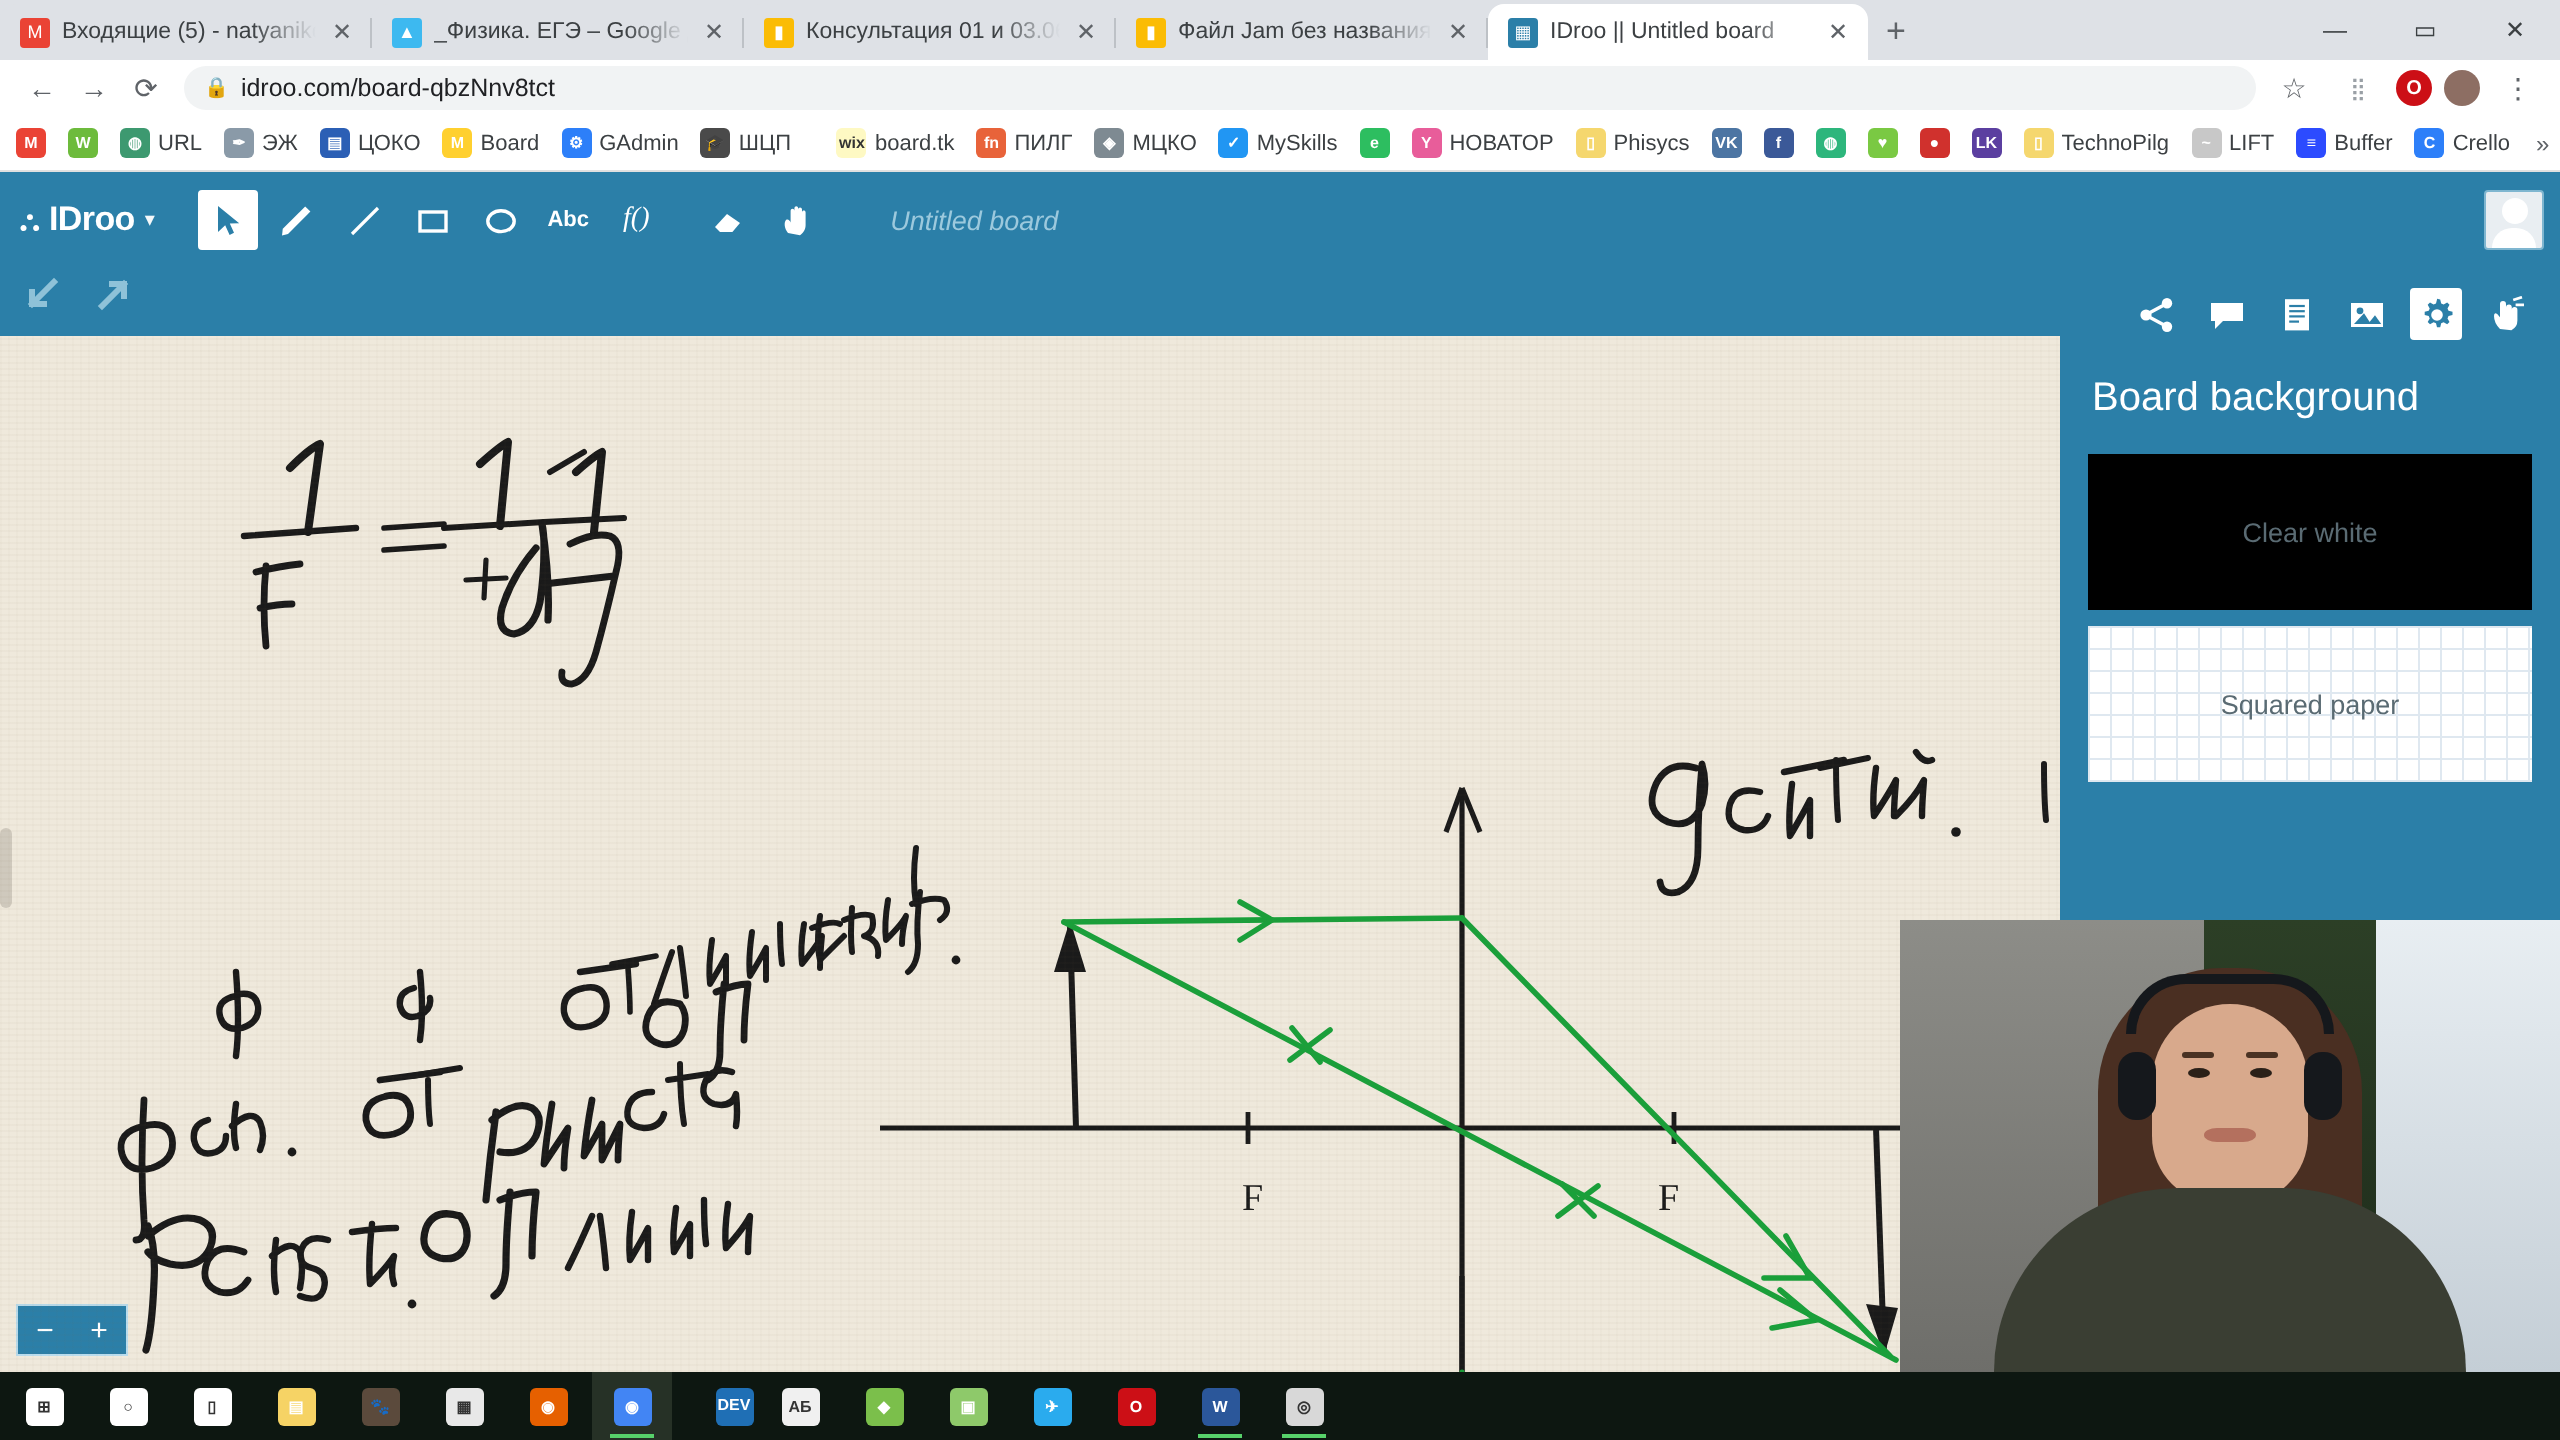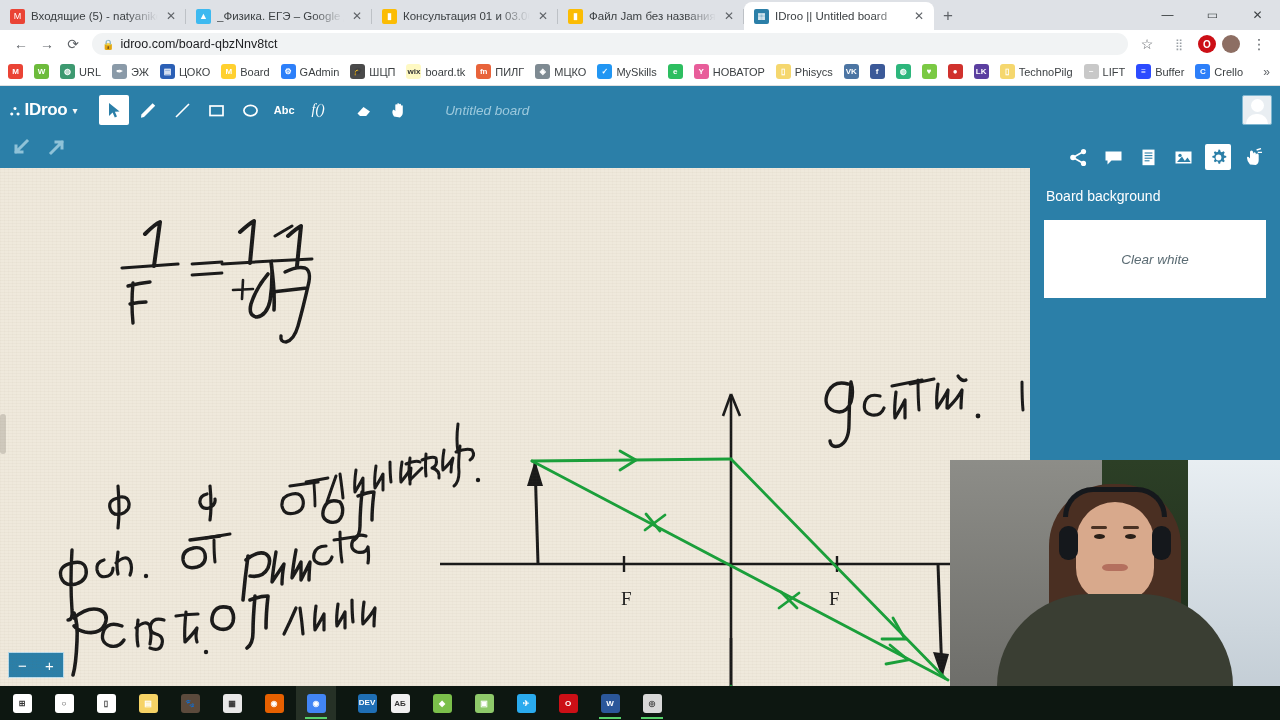--- a/index.html
+++ b/index.html
@@ -63,23 +63,23 @@
   .canvas svg{position:absolute;left:0;top:0;}
   .scrollbar-left{position:absolute;left:0;top:246px;width:6px;height:40px;background:#cfc9bd;border-radius:3px;}
   .zoomctl{position:absolute;left:8px;bottom:8px;width:56px;height:26px;background:#2b7fa8;border:1px solid #b9dced;
            display:flex;align-items:center;justify-content:space-around;color:#fff;font-size:15px;}
 
   
   .panel{position:absolute;right:0;top:48px;width:250px;height:552px;background:#2b7fa8;padding:0 14px;}
   .panelicons{display:flex;align-items:center;justify-content:flex-end;gap:9px;height:46px;}
   .picon{width:26px;height:26px;display:flex;align-items:center;justify-content:center;color:#fff;}
   .picon.active{background:#fff;color:#2b7fa8;border-radius:2px;}
-  .paneltitle{color:#fff;font-size:14px;margin:8px 0 16px 2px;font-weight:normal;}
+  .paneltitle{color:#fff;font-size:20px;margin:8px 0 16px 2px;font-weight:normal;}
   .swatch{height:78px;margin-bottom:8px;display:flex;align-items:center;justify-content:center;font-size:13.5px;color:#5a6b73;}
-  .swatch.white{background:#ffffff;font-style:italic;}
+  .swatch.white{background:#000000;}
   .swatch.old{background:#efe9dc;border:3px solid #2b7fa8;outline:2px solid #9fd0e6;outline-offset:-5px;}
   .swatch.squared{background:#fff;background-image:
       repeating-linear-gradient(0deg,#dfe8f0 0 1px,transparent 1px 11px),
       repeating-linear-gradient(90deg,#dfe8f0 0 1px,transparent 1px 11px);}
 
   
   .webcam{position:absolute;right:0;bottom:34px;width:330px;height:226px;background:#1c2520;overflow:hidden;}
   .webcam .wall{position:absolute;left:0;top:0;width:46%;height:100%;background:linear-gradient(180deg,#8d8d88,#6e6e6a);}
   .webcam .curtain{position:absolute;left:46%;top:0;width:26%;height:100%;background:linear-gradient(180deg,#2c3f26,#1d2a1a);}
   .webcam .window{position:absolute;right:0;top:0;width:28%;height:100%;background:linear-gradient(180deg,#e8eef2,#c4ced6);}
@@ -184,21 +184,21 @@
       </div>
       <div class="bm">
         <span class="bmi" style="background: rgb(45, 127, 249);">⚙</span>
         <span>GAdmin</span>
       </div>
       <div class="bm">
         <span class="bmi" style="background: rgb(74, 74, 74);">🎓</span>
         <span>ШЦП</span>
       </div>
       <div class="bm">
-        <span class="bmi" style="background: #fef9c3; color: rgb(51, 51, 51);">wix</span>
+        <span class="bmi" style="background: #fef9c3; color: rgb(51, 51, 51); margin-left: 12px;">wix</span>
         <span>board.tk</span>
       </div>
       <div class="bm">
         <span class="bmi" style="background: rgb(232, 99, 58);">fn</span>
         <span>ПИЛГ</span>
       </div>
       <div class="bm">
         <span class="bmi" style="background: rgb(126, 138, 146);">◈</span>
         <span>МЦКО</span>
       </div>
@@ -519,20 +519,23 @@
               <path d="M12.6 2 L17 .6 M13.8 4.4 L18 4.4" stroke="currentColor" stroke-width="1.4"></path>
             </svg>
         </div>
       </div>
 
       <div class="paneltitle">Board background</div>
 
       <div class="swatch white">
         <span>Clear white</span>
       </div>
+      <div class="swatch squared">
+        <span>Squared paper</span>
+      </div>
     </div>
   </div>
 
   <div class="webcam">
     <div class="wall"></div>
     <div class="curtain"></div>
     <div class="window"></div>
     <div class="hair"></div>
     <div class="face"></div>
     <div class="band"></div>

